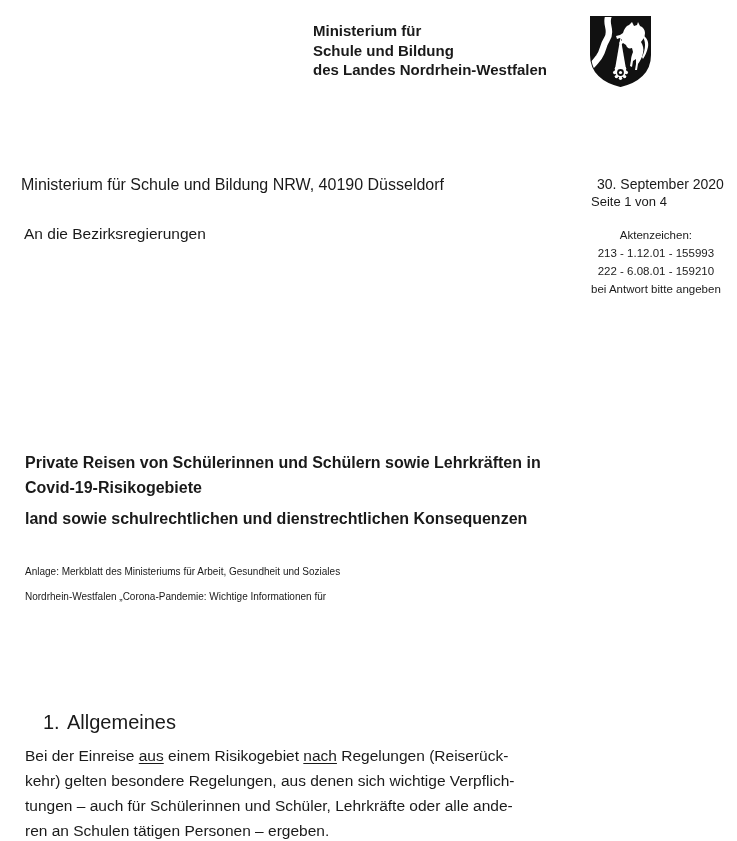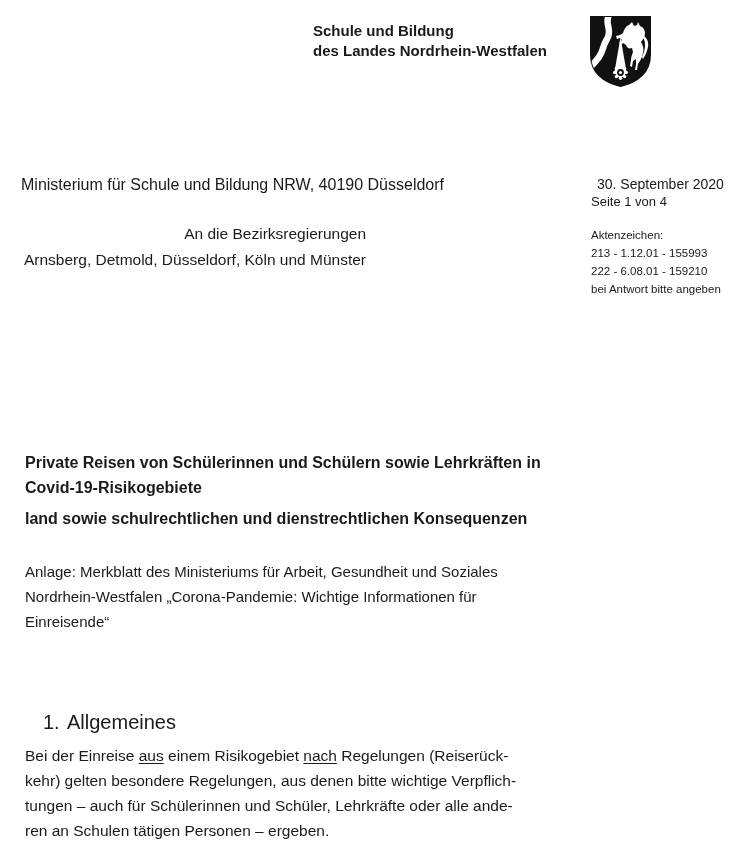--- a/index.html
+++ b/index.html
@@ -10,39 +10,40 @@
   }
   .abs{position:absolute;}
   .line{white-space:nowrap;}
 
   .letterhead{left:313px;top:21px;font-size:15px;line-height:19.5px;font-weight:bold;}
   .emblem{left:589px;top:15px;width:63px;height:74px;}
 
   .sender{left:21px;top:176px;font-size:16px;}
   .meta-date{left:597px;top:176px;font-size:14px;}
   .meta-page{left:591px;top:194px;font-size:13px;}
-  .akten{left:591px;top:226px;font-size:11.5px;line-height:18px;}
+  .akten{left:591px;top:226px;font-size:11.5px;line-height:18px;text-align:center;}
 
   .recipient{left:24px;top:221px;font-size:15.5px;line-height:25.5px;text-align:right;}
 
   .subject{left:25px;top:450px;font-size:16px;font-weight:bold;line-height:25px;}
   .subject .para2{margin-top:6px;}
 
-  .attach{left:25px;top:559px;font-size:15px;line-height:25px;}
+  .attach{left:25px;top:559px;font-size:10px;line-height:25px;}
 
   .heading{left:43px;top:711px;font-size:20px;}
   .heading .num{display:inline-block;width:24px;}
 
   .bodytext{left:25px;top:743px;font-size:15.5px;line-height:25px;}
   .bodytext u{text-underline-offset:2px;}
 </style>
 </head>
 <body>
 
 <div class="abs letterhead">
+  <div class="line">Ministerium für</div>
   <div class="line">Schule und Bildung</div>
   <div class="line">des Landes Nordrhein-Westfalen</div>
 </div>
 
 <div class="abs emblem">
   <svg width="63" height="74" viewBox="0 0 63 74" xmlns="http://www.w3.org/2000/svg" aria-hidden="true">
     <defs>
       <clipPath id="shieldClip">
         <path d="M2,2 H61 V40 C61,57 49,67 31.5,71 C14,67 2,57 2,40 Z"></path>
       </clipPath>
@@ -78,21 +79,20 @@
   </svg>
 </div>
 
 <div class="abs sender line">Ministerium für Schule und Bildung NRW, 40190 Düsseldorf</div>
 
 <div class="abs meta-date line">30. September 2020</div>
 <div class="abs meta-page line">Seite 1 von 4</div>
 
 <div class="abs recipient">
   <div class="line">An die Bezirksregierungen</div>
-  <div class="line">Arnsberg, Detmold, Düsseldorf, Köln und Münster</div>
 </div>
 
 <div class="abs akten">
   <div class="line">Aktenzeichen:</div>
   <div class="line">213 - 1.12.01 - 155993</div>
   <div class="line">222 - 6.08.01 - 159210</div>
   <div class="line">bei Antwort bitte angeben</div>
 </div>
 
 <div class="abs subject">
@@ -101,25 +101,24 @@
     <div class="line">Covid-19-Risikogebiete</div>
   </div>
   <div class="para2">
     <div class="line">land sowie schulrechtlichen und dienstrechtlichen Konsequenzen</div>
   </div>
 </div>
 
 <div class="abs attach">
   <div class="line">Anlage: Merkblatt des Ministeriums für Arbeit, Gesundheit und Soziales</div>
   <div class="line">Nordrhein-Westfalen „Corona-Pandemie: Wichtige Informationen für</div>
-  <div class="line">Einreisende“</div>
 </div>
 
 <div class="abs heading line">
   <span class="num">1.</span><span>Allgemeines</span>
 </div>
 
 <div class="abs bodytext">
   <div class="line"><span>Bei der Einreise </span><u>aus</u><span> einem Risikogebiet </span><u>nach</u><span> Regelungen (Reiserück-</span></div>
-  <div class="line">kehr) gelten besondere Regelungen, aus denen bitte wichtige Verpflich-</div>
+  <div class="line">kehr) gelten besondere Regelungen, aus denen sich wichtige Verpflich-</div>
   <div class="line">tungen – auch für Schülerinnen und Schüler, Lehrkräfte oder alle ande-</div>
   <div class="line">ren an Schulen tätigen Personen – ergeben.</div>
 </div>
 
 </body></html>

